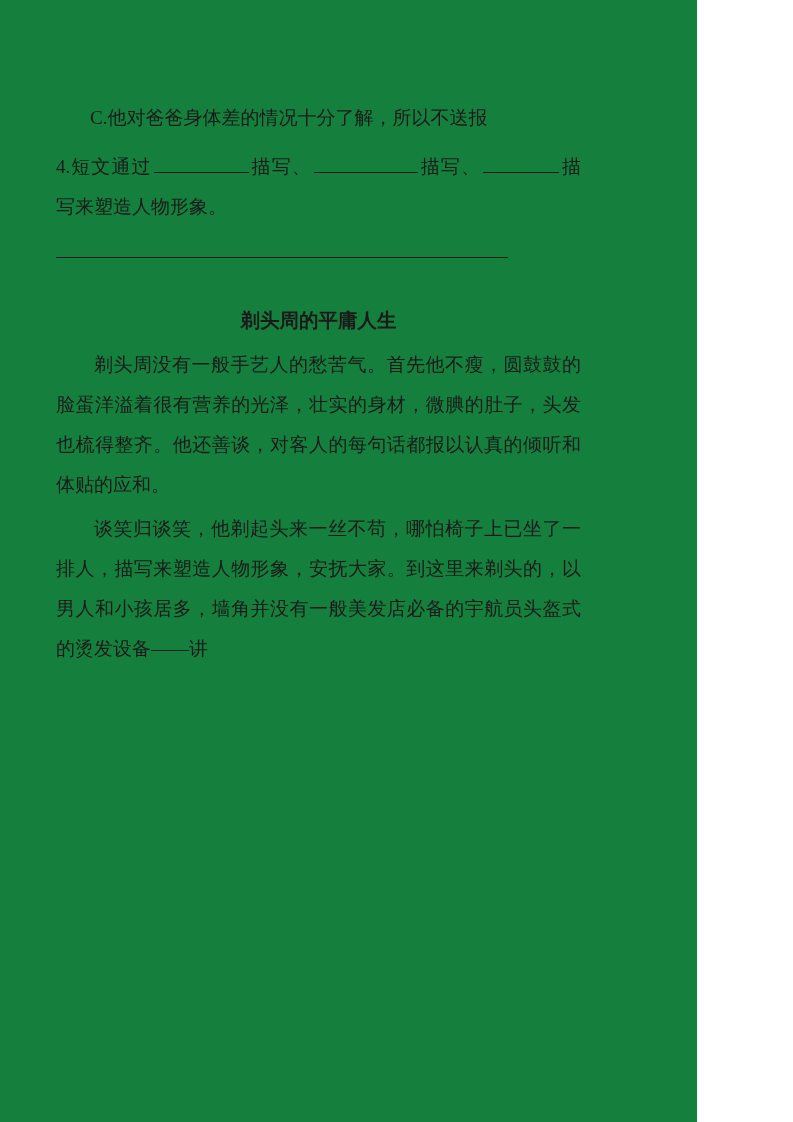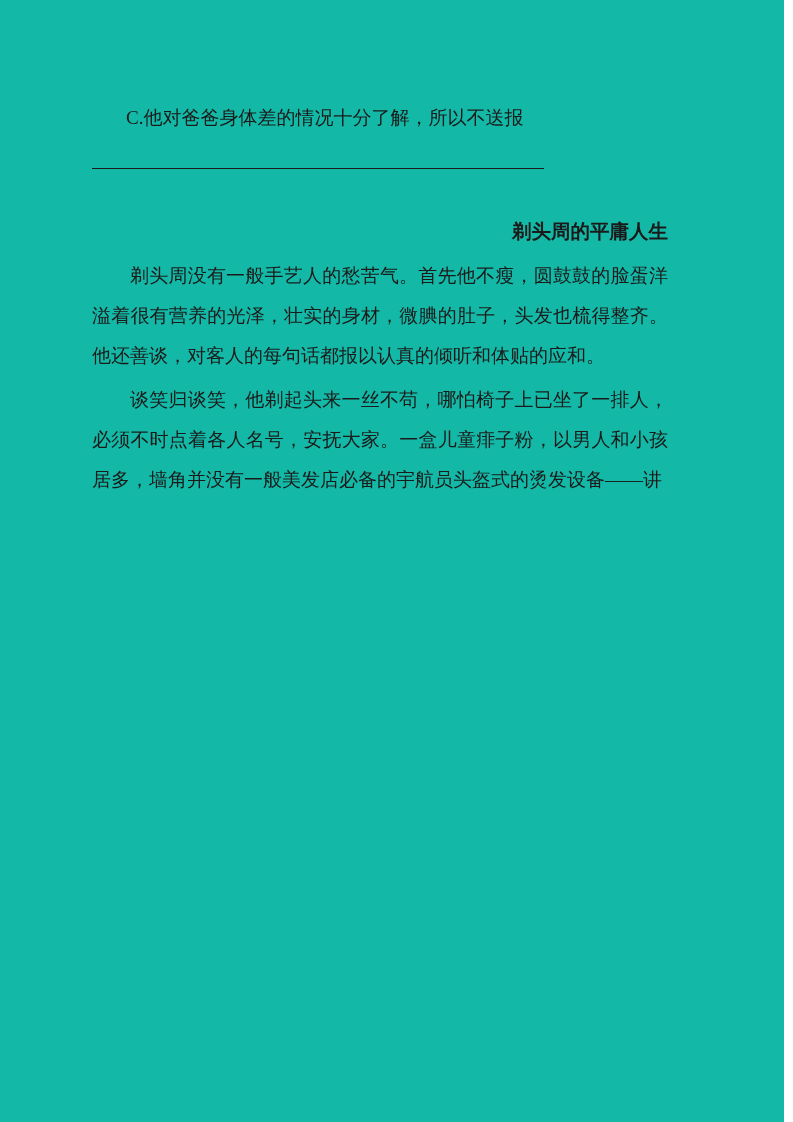--- a/index.html
+++ b/index.html
@@ -2,25 +2,25 @@
 <html><head>
 <meta charset="utf-8">
 <style>
   html, body {
     margin: 0;
     padding: 0;
     background: #ffffff;
   }
   .page {
     position: relative;
-    width: 784px;
+    width: 697px;
     height: 1122px;
     box-sizing: border-box;
-    background: #14b8a6;
-    padding: 98px 116px 30px 92px;
+    background: #15803d;
+    padding: 98px 116px 30px 56px;
     font-family: "Liberation Serif", serif;
     font-size: 19px;
     color: #1a1a1a;
     overflow: hidden;
   }
   p { margin: 0; }
   .line { line-height: 40px; }
   .option-c {
     padding-left: 34px;
     margin-bottom: 9px;
@@ -45,41 +45,42 @@
     width: 452px;
     margin: 30px 0 0 0;
   }
   .answers {
     margin-top: 18px;
     text-align: justify;
   }
   .article-title {
     font-size: 19.5px;
     font-weight: bold;
-    text-align: right;
+    text-align: center;
     margin: 43px 0 3px 0;
   }
   .para {
     text-indent: 2em;
     text-align: justify;
     margin-top: 4px;
   }
 </style>
 </head>
 <body>
 
 <div class="page">
 
   <p class="line option-c">C.他对爸爸身体差的情况十分了解，所以不送报</p>
 
+  <p class="line question"><span>4.短文通过</span><span class="blank b1"></span><span>描写、</span><span class="blank b2"></span><span>描写、</span><span class="blank b3"></span><span>描写来塑造人物形象。</span></p>
 
 
   <hr class="separator">
 
 
   <h3 class="line article-title">剃头周的平庸人生</h3>
 
 
   <p class="line para">剃头周没有一般手艺人的愁苦气。首先他不瘦，圆鼓鼓的脸蛋洋溢着很有营养的光泽，壮实的身材，微腆的肚子，头发也梳得整齐。他还善谈，对客人的每句话都报以认真的倾听和体贴的应和。</p>
 
-  <p class="line para">谈笑归谈笑，他剃起头来一丝不苟，哪怕椅子上已坐了一排人，必须不时点着各人名号，安抚大家。一盒儿童痱子粉，以男人和小孩居多，墙角并没有一般美发店必备的宇航员头盔式的烫发设备——讲</p>
+  <p class="line para">谈笑归谈笑，他剃起头来一丝不苟，哪怕椅子上已坐了一排人，描写来塑造人物形象，安抚大家。到这里来剃头的，以男人和小孩居多，墙角并没有一般美发店必备的宇航员头盔式的烫发设备——讲</p>
 
 </div>
 
 </body></html>

